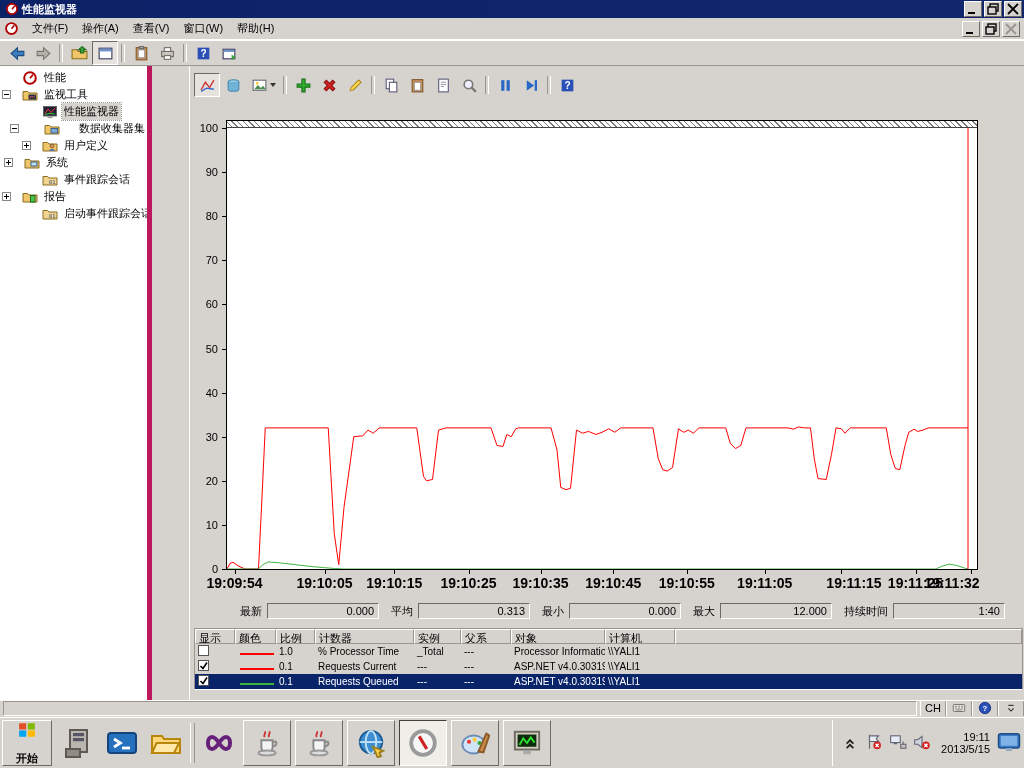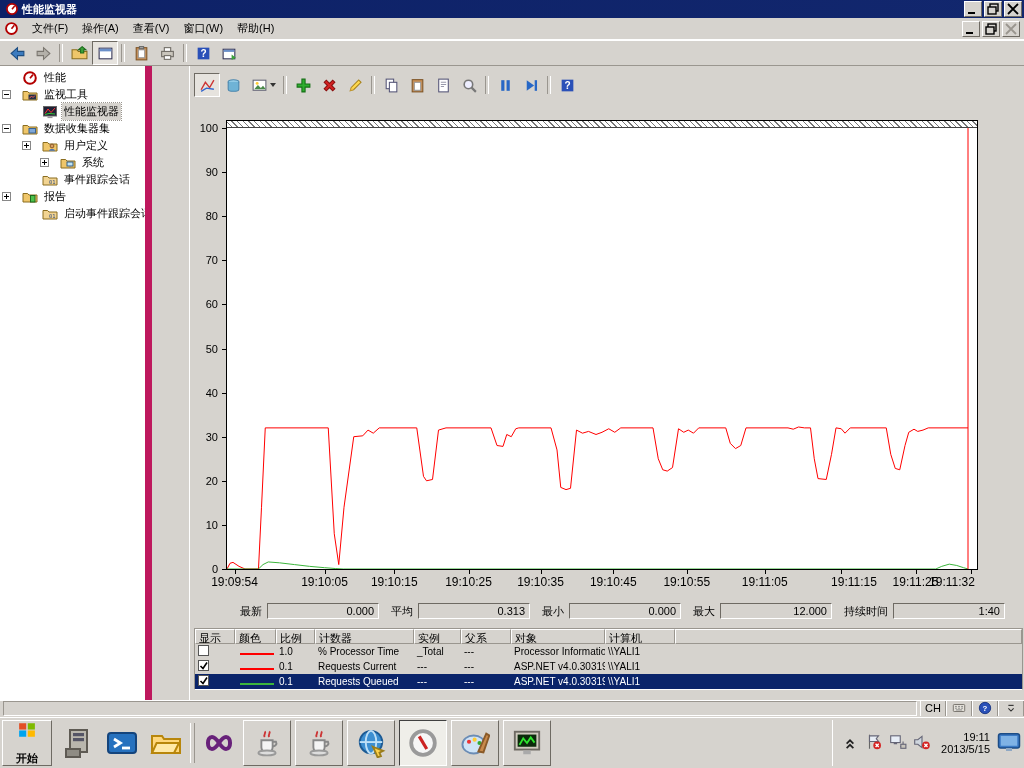--- a/index.html
+++ b/index.html
@@ -18,41 +18,41 @@
   .menu-item{padding:3px 7px;}
   .mdi-btns{margin-left:auto;display:flex;padding-right:4px;}
   
   .toolbar-main{position:absolute;left:0;top:40px;width:1024px;height:26px;background:#d6d3ce;border-top:1px solid #fff;border-bottom:1px solid #9a968f;display:flex;align-items:center;padding-left:4px;box-sizing:border-box;}
   .tb-btn{width:24px;height:22px;display:flex;align-items:center;justify-content:center;border:1px solid transparent;}
   .tb-btn svg{width:17px;height:17px;}
   .tb-btn.pressed{border-top:1px solid #6e6a63;border-left:1px solid #6e6a63;border-right:1px solid #fff;border-bottom:1px solid #fff;background:#e6e3de;}
   .tb-sep{width:2px;height:18px;border-left:1px solid #9a968f;border-right:1px solid #fff;margin:0 3px;}
   .caret{width:0;height:0;border-left:3px solid transparent;border-right:3px solid transparent;border-top:4px solid #333;margin-left:2px;}
   
-  .tree-panel{position:absolute;left:0;top:66px;width:152px;height:634px;background:#fff;border-right:7px solid #be185d;overflow:hidden;padding-top:3px;box-sizing:border-box;}
+  .tree-panel{position:absolute;left:0;top:66px;width:152px;height:634px;background:#fff;border-right:5px solid #be185d;overflow:hidden;padding-top:3px;box-sizing:border-box;}
   .tree-row{height:17px;display:flex;align-items:center;white-space:nowrap;}
   .tree-exp{width:9px;height:9px;box-sizing:border-box;border:1px solid #888;background:#fff;position:relative;flex:none;}
   .tree-exp:before,.tree-exp:after{content:"";position:absolute;background:#000;}
   .tree-exp:before{left:1px;right:1px;top:3px;height:1px;}
   .tree-exp.plus:after{top:1px;bottom:1px;left:3px;width:1px;}
   .tree-icon{width:17px;height:16px;margin-right:3px;flex:none;}
   .tree-icon svg{width:16px;height:16px;}
   .tree-label{padding:1px 2px;}
   .tree-label.sel{background:#d6d3ce;outline:1px dotted #9a968f;}
   .right-panel{position:absolute;left:189px;top:66px;width:835px;height:634px;background:#d6d3ce;border-left:1px solid #fff;box-sizing:border-box;}
   
   .pm-toolbar{position:absolute;left:4px;top:6px;height:26px;display:flex;align-items:center;}
   
   .chart-area{position:absolute;left:0;top:37px;width:835px;height:498px;}
   .plot{position:absolute;left:36px;top:17px;width:752px;height:450px;background:#fff;border:1px solid #000;box-sizing:border-box;}
   .hatch{position:absolute;left:0;top:0;right:0;height:6px;background:repeating-linear-gradient(45deg,#fff 0 3px,#777 3px 4px);border-bottom:1px solid #444;}
   .plot svg.graph{position:absolute;left:0;top:7px;width:100%;height:441px;}
   .ylab{position:absolute;width:26px;text-align:right;font-size:11px;}
   .ytick{position:absolute;width:4px;height:1px;background:#000;}
-  .xlab{position:absolute;font-size:12px;transform:translateX(-50%);white-space:nowrap;}
+  .xlab{position:absolute;font-size:14px;transform:translateX(-50%);white-space:nowrap;font-weight:bold;}
   .xtick{position:absolute;width:1px;height:4px;background:#000;}
   
   .stats-bar{position:absolute;left:38px;top:536px;height:18px;display:flex;align-items:center;}
   .stat-label{margin:0 5px 0 12px;white-space:nowrap;}
   .stat-box{width:112px;height:16px;background:#d6d3ce;border-top:1px solid #6e6a63;border-left:1px solid #6e6a63;border-right:1px solid #fff;border-bottom:1px solid #fff;box-sizing:border-box;text-align:right;padding:1px 4px 0 0;}
   
   .tbl{position:absolute;left:4px;top:562px;width:827px;background:#d6d3ce;border:1px solid #9a968f;border-bottom:1px solid #fff;}
   .tbl-header{display:flex;height:15px;background:#d6d3ce;}
   .th{box-sizing:border-box;border-right:1px solid #9a968f;border-bottom:1px solid #9a968f;border-top:1px solid #fff;border-left:1px solid #fff;padding:1px 3px;overflow:hidden;white-space:nowrap;}
   .tbl-row{display:flex;height:15px;align-items:center;}
@@ -244,21 +244,21 @@
         <span class="tree-icon">
           <svg viewBox="0 0 16 16" xmlns="http://www.w3.org/2000/svg">
             <rect x="1.5" y="2.5" width="13" height="9.5" fill="#202036" stroke="#666"></rect>
             <polyline points="3,9.5 6,5 9,8.5 13,4" fill="none" stroke="#f33"></polyline>
             <polyline points="3,10.5 7,9.5 13,10" fill="none" stroke="#3c3"></polyline>
             <rect x="5.5" y="12.5" width="5" height="1.6" fill="#999"></rect>
           </svg>
         </span>
         <span class="tree-label sel">性能监视器</span>
       </div>
-      <div class="tree-row" style="padding-left: 2px;">
+      <div class="tree-row" style="padding-left: 10px; justify-content: space-between;">
         <span style="width: 20px; flex: 0 0 auto; display: flex; align-items: center;">
           <span class="tree-exp"></span>
         </span>
         <span class="tree-icon">
           <svg viewBox="0 0 16 16" xmlns="http://www.w3.org/2000/svg">
             <path d="M1 13V4.5h4.6L7 6h8v7z" fill="#efc66a" stroke="#8a6d1f" stroke-width="1"></path>
             <rect x="7" y="7.5" width="6.5" height="4.5" fill="#7ea7d8" stroke="#3a6391"></rect>
           </svg>
         </span>
         <span class="tree-label">数据收集器集</span>
@@ -269,21 +269,21 @@
         </span>
         <span class="tree-icon">
           <svg viewBox="0 0 16 16" xmlns="http://www.w3.org/2000/svg">
             <path d="M1 13V4.5h4.6L7 6h8v7z" fill="#efc66a" stroke="#8a6d1f" stroke-width="1"></path>
             <circle cx="10" cy="8" r="1.9" fill="#d9a066" stroke="#8a5a28"></circle>
             <path d="M7 12.8c0-2.4 6-2.4 6 0z" fill="#4a76b8"></path>
           </svg>
         </span>
         <span class="tree-label">用户定义</span>
       </div>
-      <div class="tree-row" style="padding-left: 40px;">
+      <div class="tree-row" style="padding-left: 4px;">
         <span style="width: 20px; flex: 0 0 auto; display: flex; align-items: center;">
           <span class="tree-exp plus"></span>
         </span>
         <span class="tree-icon">
           <svg viewBox="0 0 16 16" xmlns="http://www.w3.org/2000/svg">
             <path d="M1 13V4.5h4.6L7 6h8v7z" fill="#efc66a" stroke="#8a6d1f" stroke-width="1"></path>
             <rect x="7" y="7" width="6" height="4" fill="#bfe3f2" stroke="#35608a"></rect>
             <rect x="9" y="11" width="2" height="1.5" fill="#888"></rect>
           </svg>
         </span>

